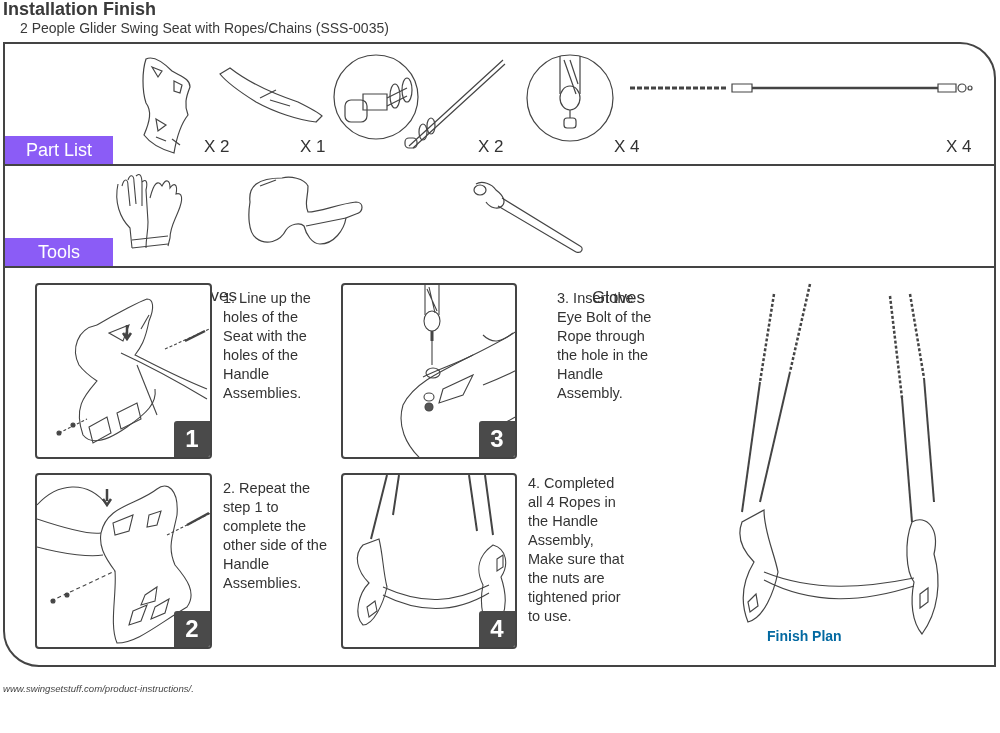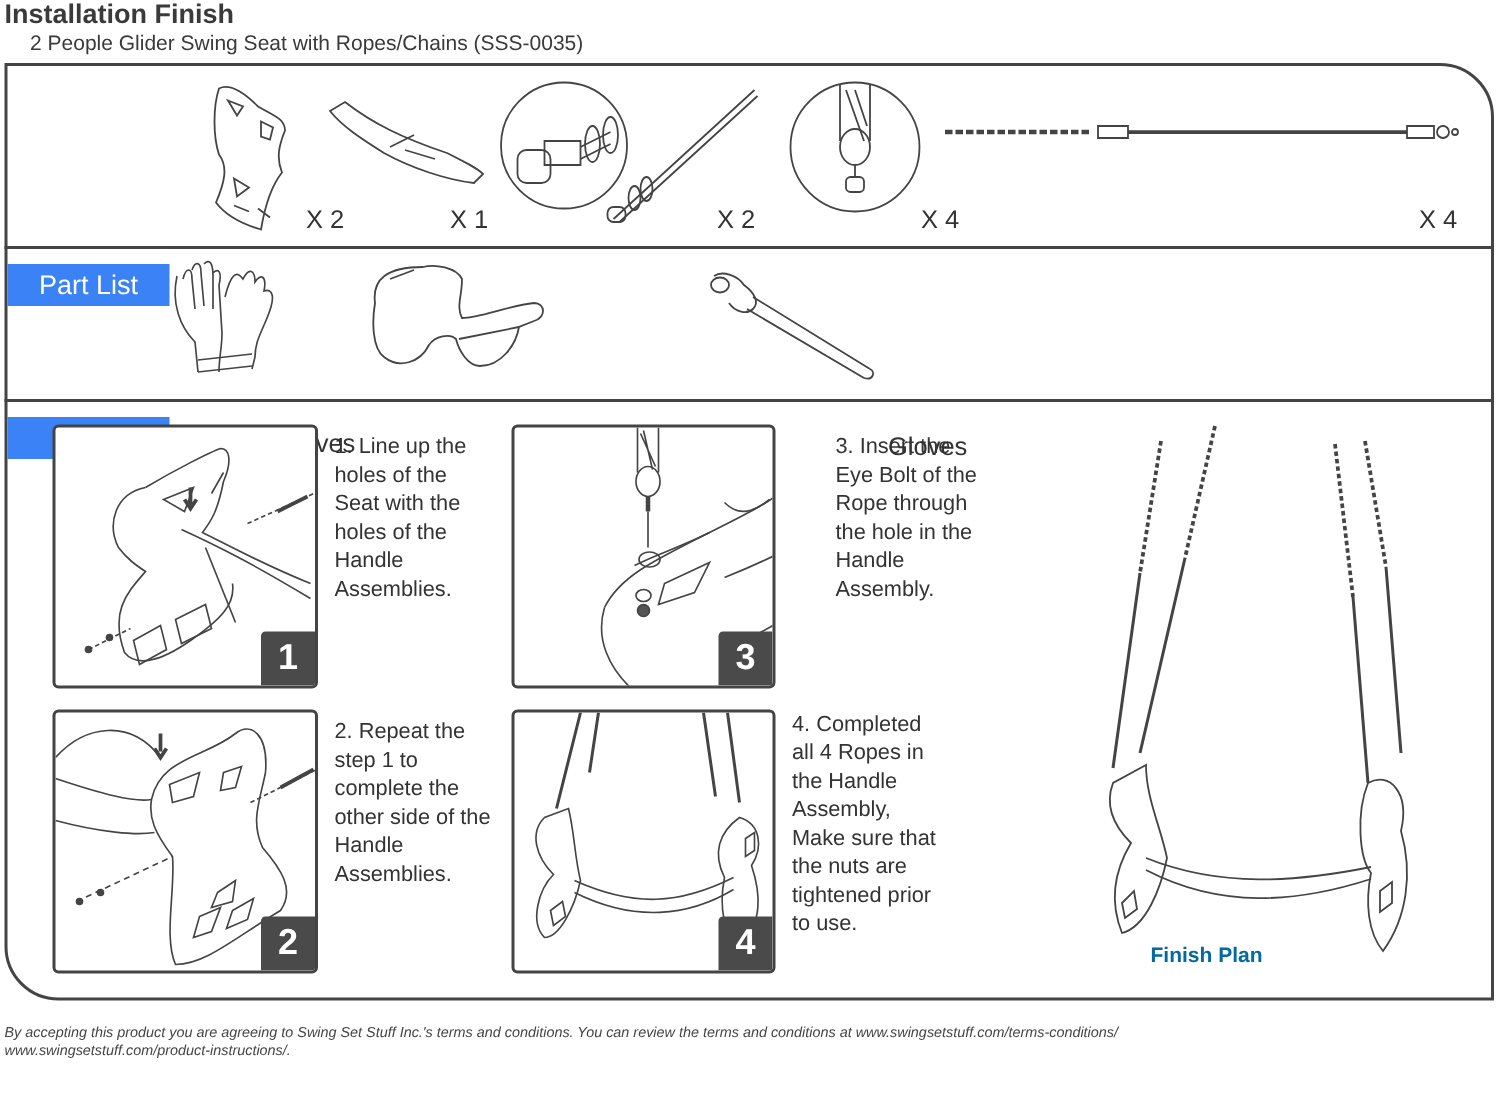--- a/index.html
+++ b/index.html
@@ -1,21 +1,21 @@
 <!DOCTYPE html>
 <html><head>
 <meta charset="utf-8">
 <style>
   html,body{margin:0;padding:0;background:#fff;}
   body{width:1000px;height:733px;position:relative;overflow:hidden;font-family:"Liberation Sans",sans-serif;color:#333;}
   .title{position:absolute;left:3px;top:-1px;font-weight:bold;font-size:18px;color:#3a3a3a;}
   .subtitle{position:absolute;left:20px;top:20px;font-size:14px;color:#3a3a3a;}
   .frame{position:absolute;left:3px;top:42px;width:993px;height:625px;border:2px solid #444;border-top-right-radius:36px;border-bottom-left-radius:36px;box-sizing:border-box;}
   .hline{position:absolute;left:3px;width:993px;height:2px;background:#444;}
-  .label{position:absolute;left:5px;background:#3b82f6;color:#fff;font-size:18px;width:108px;height:28px;display:flex;align-items:center;justify-content:center;margin-top:40px;}
+  .label{position:absolute;left:5px;background:#8b5cf6;color:#fff;font-size:18px;width:108px;height:28px;display:flex;align-items:center;justify-content:center;}
   .qty{position:absolute;font-size:17px;color:#333;}
   .toolname{position:absolute;font-size:17px;color:#333;margin-top:44px;}
   .stepbox{position:absolute;border:2px solid #444;border-radius:4px;box-sizing:border-box;overflow:hidden;background:#fff;}
   .stepnum{position:absolute;right:0;bottom:0;width:36px;height:36px;background:#4a4a4a;color:#fff;font-weight:bold;font-size:24px;display:flex;align-items:center;justify-content:center;border-top-left-radius:3px;}
   .steptext{position:absolute;font-size:14.5px;line-height:19px;color:#333;white-space:pre-line;}
   .finish{position:absolute;left:767px;top:628px;font-weight:bold;font-size:14px;color:#0369a1;}
   .footer{position:absolute;left:3px;top:683px;width:997px;font-style:italic;font-size:9.6px;line-height:11.5px;color:#444;}
   svg{position:absolute;overflow:visible;}
   svg *{vector-effect:non-scaling-stroke;}
 </style>
@@ -213,15 +213,14 @@
     <path d="M190 96 L200 220" stroke-width="2"></path>
   <path d="M8 240 C2 256 10 270 20 280 C8 300 6 320 14 340 C30 336 40 310 44 290 C40 270 30 250 30 228Z"></path>
   <path d="M178 240 C192 232 206 246 200 272 C208 300 204 330 188 352 C178 340 176 320 180 300 C172 290 170 260 178 240Z"></path>
   <path d="M30 290 C80 310 130 306 180 296 M30 298 C80 324 130 320 180 304"></path>
   <path d="M14 320 L22 312 L24 324 L16 330Z"></path>
     <path d="M186 312 L194 306 L194 320 L186 326Z"></path>
 </svg>
 <div class="finish">Finish Plan</div>
 
 <div class="footer">
-  <div>By accepting this product you are agreeing to Swing Set Stuff Inc.'s terms and conditions. You can review the terms and conditions at www.swingsetstuff.com/terms-conditions/</div>
   <div>www.swingsetstuff.com/product-instructions/.</div>
 </div>
 
 </body></html>

